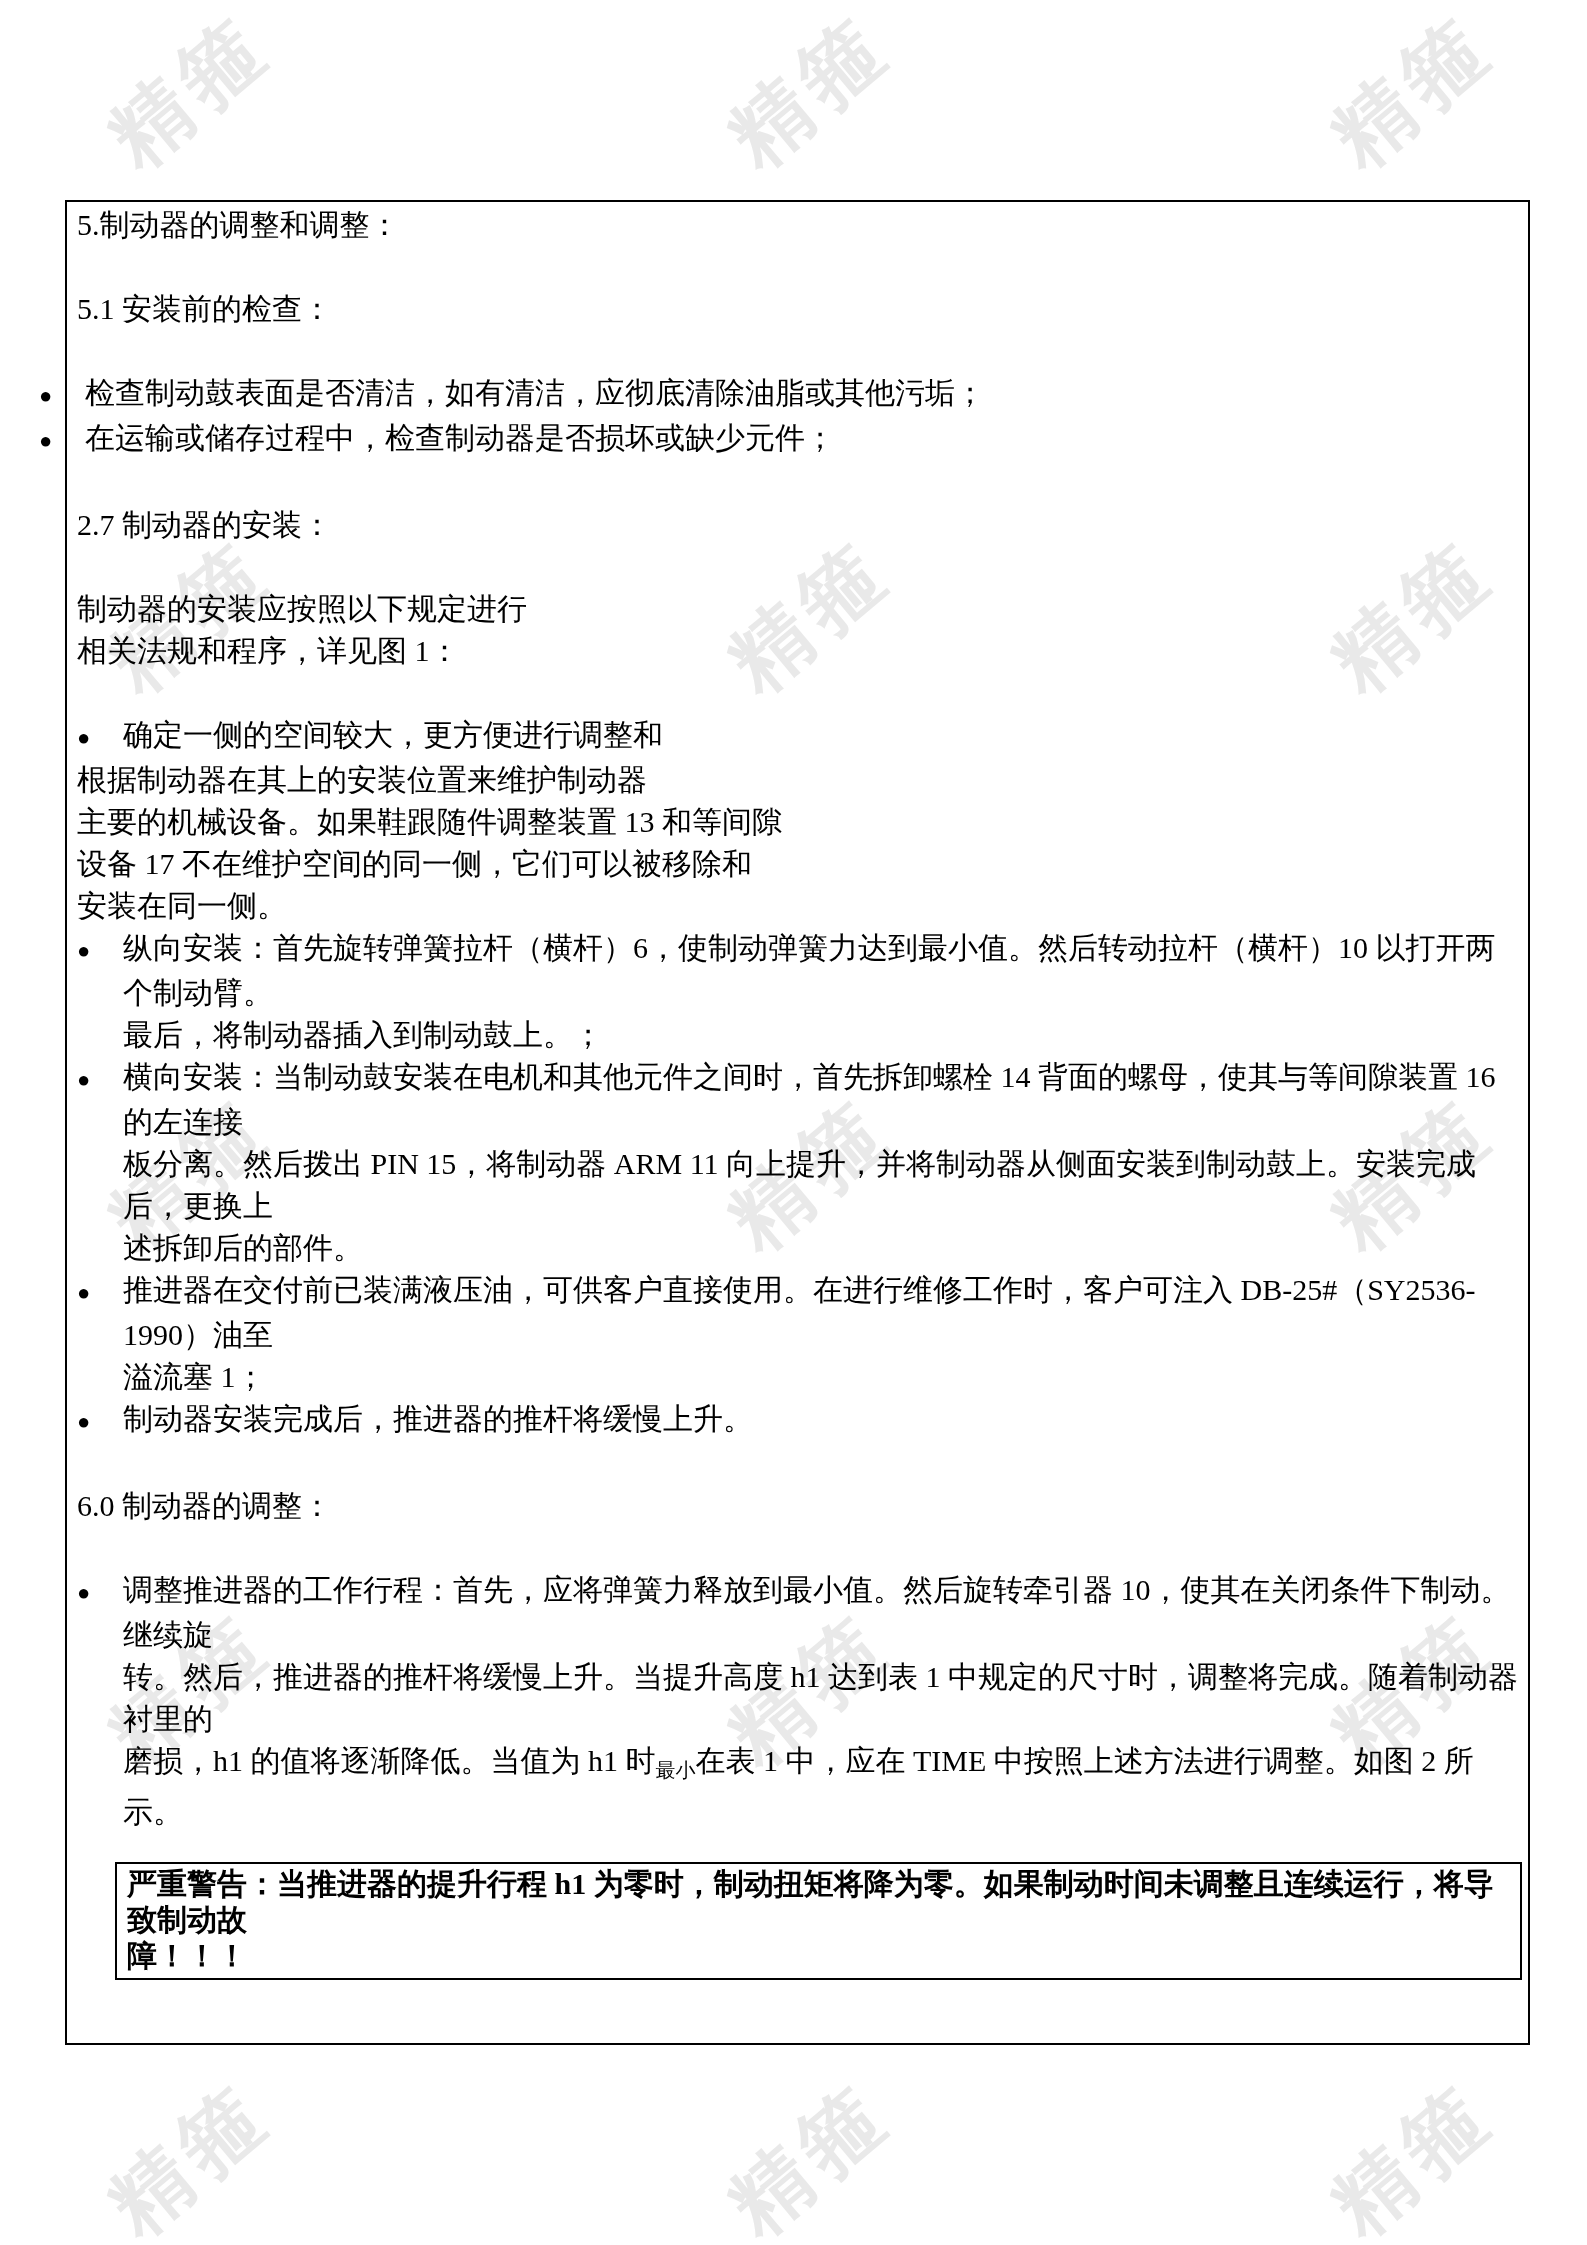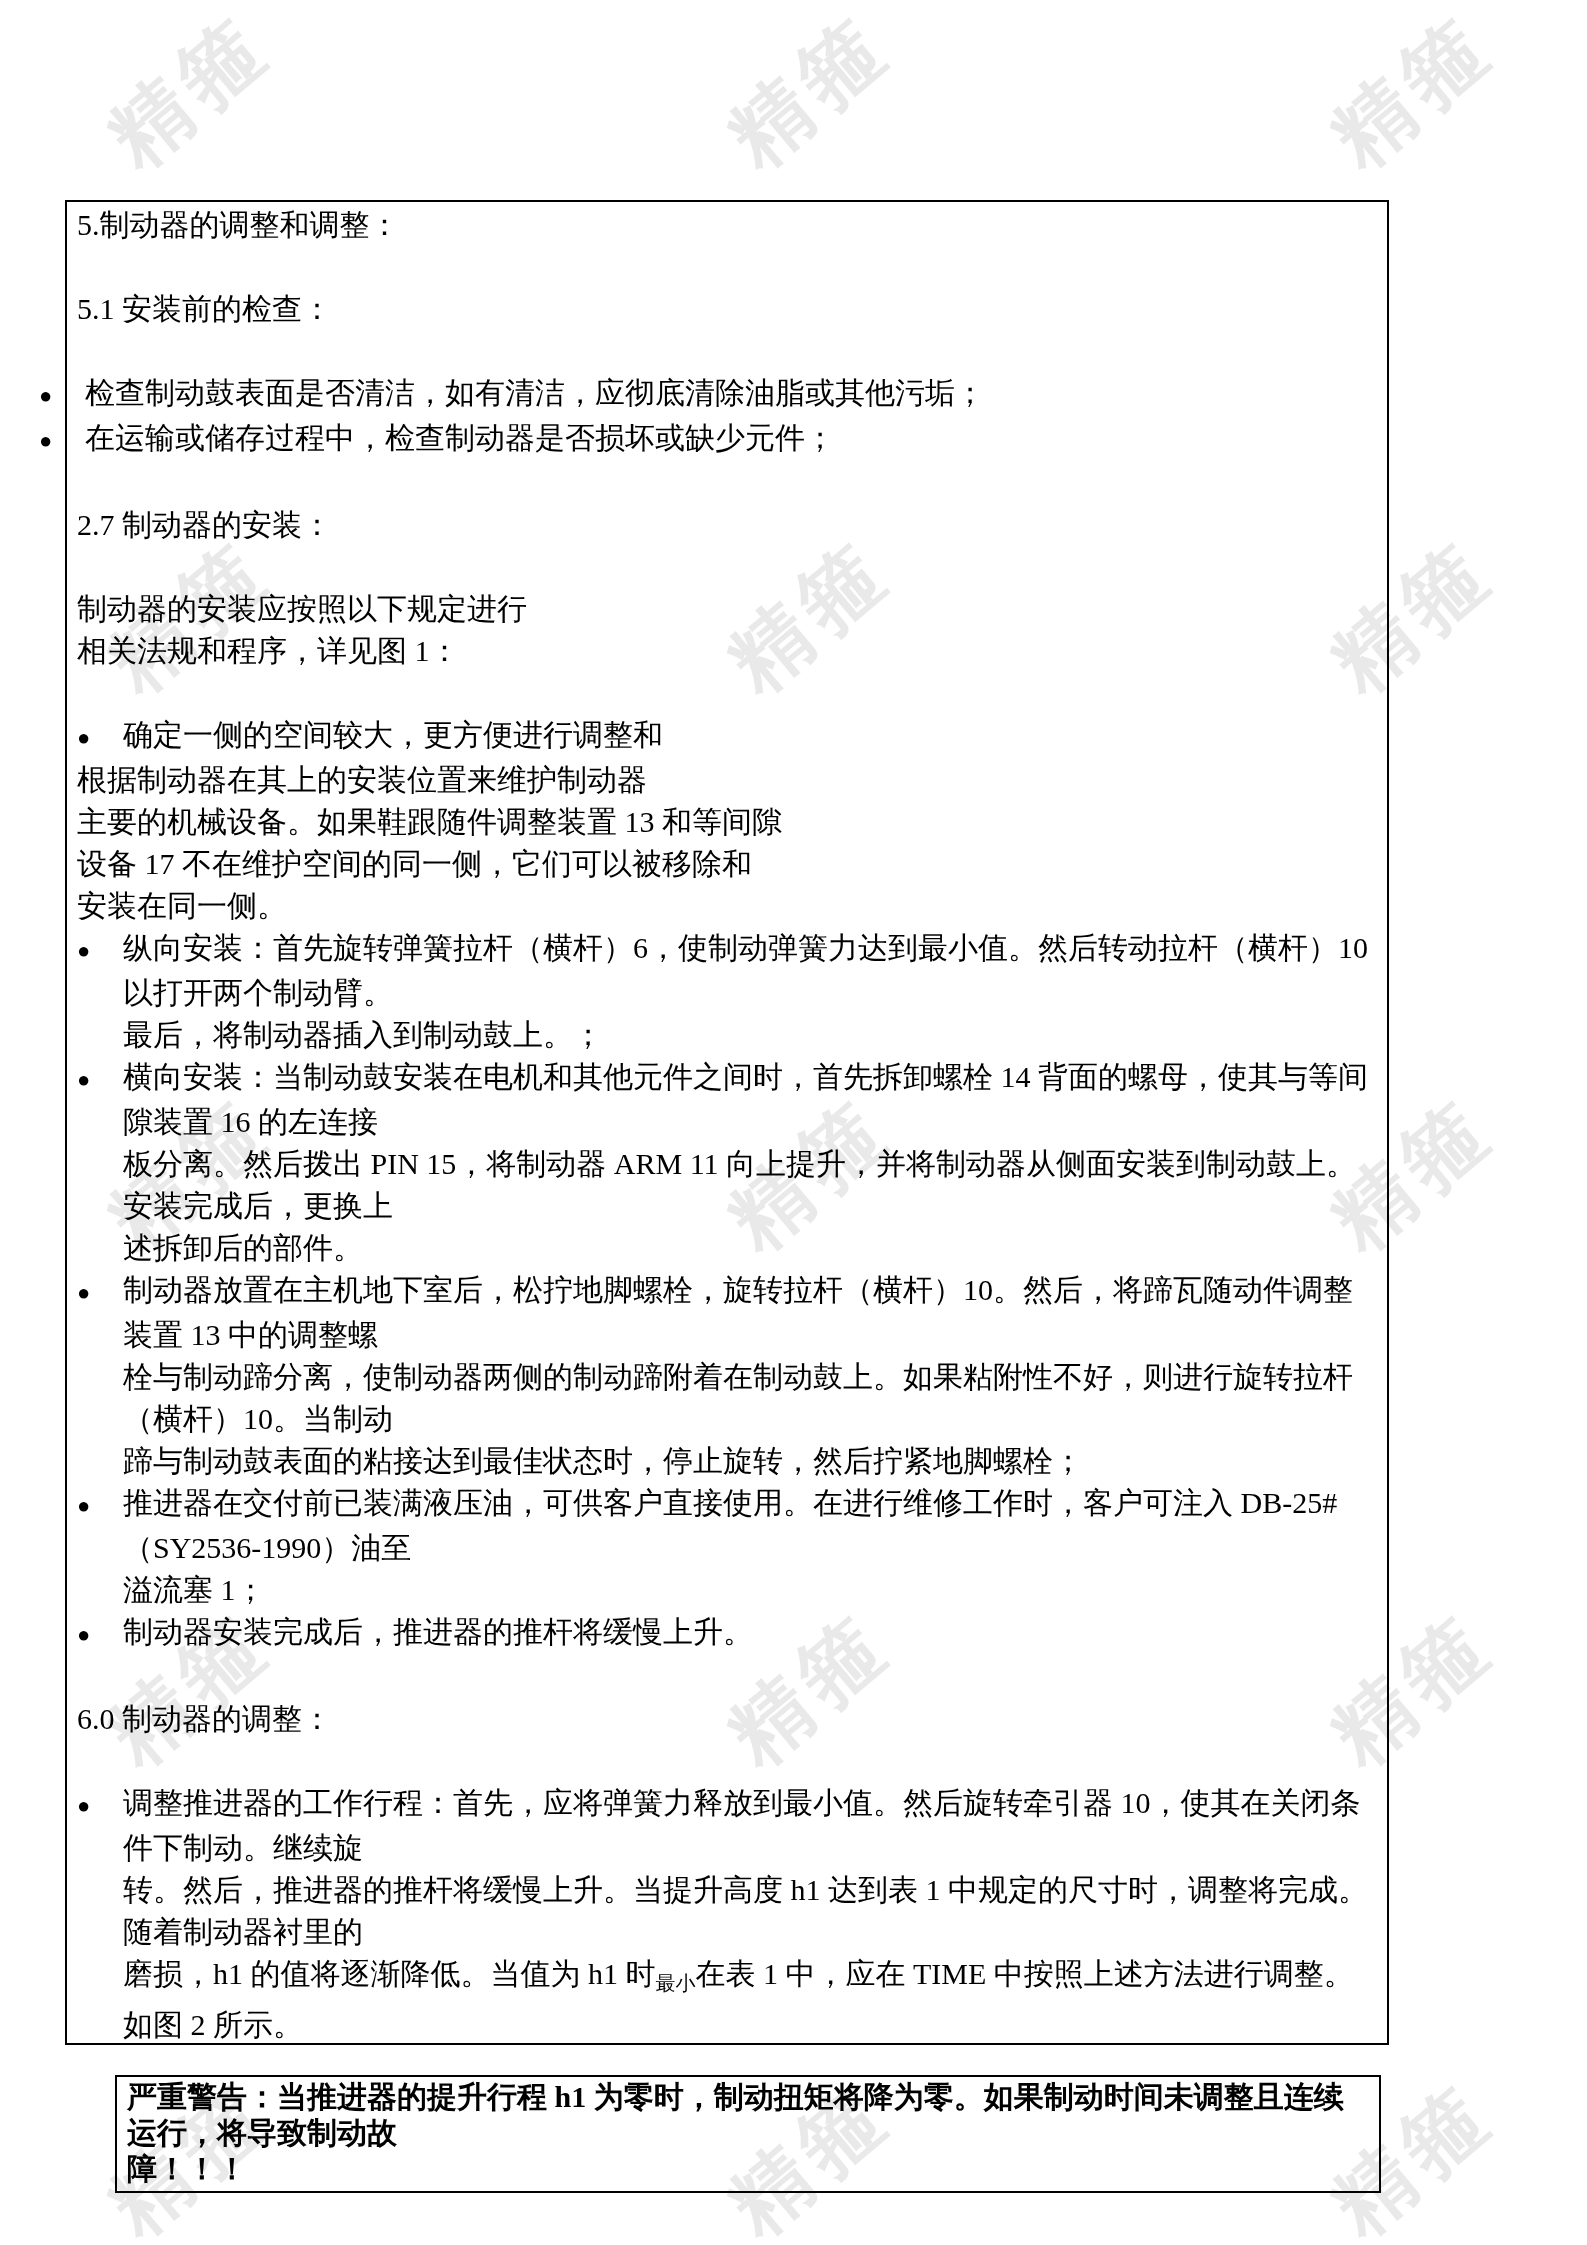--- a/index.html
+++ b/index.html
@@ -20,21 +20,21 @@
     font-family:"DejaVu Sans","Liberation Sans",sans-serif;
     font-weight:bold;
     white-space:nowrap;
     user-select:none;
   }
   
   .doc-box{
     position:absolute;
     left:65px;
     top:200px;
-    width:1324px;
+    width:1465px;
     height:1845px;
     border:2px solid #000000;
     box-sizing:border-box;
     padding:2px 6px 0 10px;
     z-index:1;
     font-size:30px;
     line-height:42px;
   }
   .para{white-space:pre-line;}
   .gap-top{margin-top:42px;}
@@ -121,23 +121,20 @@
 主要的机械设备。如果鞋跟随件调整装置 13 和等间隙
 设备 17 不在维护空间的同一侧，它们可以被移除和
 安装在同一侧。</span></div>
 
     <div>
       <div class="li"><span class="bullet">●</span><span>纵向安装：首先旋转弹簧拉杆（横杆）6，使制动弹簧力达到最小值。然后转动拉杆（横杆）10 以打开两个制动臂。
 最后，将制动器插入到制动鼓上。；</span></div>
       <div class="li"><span class="bullet">●</span><span>横向安装：当制动鼓安装在电机和其他元件之间时，首先拆卸螺栓 14 背面的螺母，使其与等间隙装置 16 的左连接
 板分离。然后拨出 PIN 15，将制动器 ARM 11 向上提升，并将制动器从侧面安装到制动鼓上。安装完成后，更换上
 述拆卸后的部件。</span></div>
-      <div class="li"><span class="bullet">●</span><span>制动器放置在主机地下室后，松拧地脚螺栓，旋转拉杆（横杆）10。然后，将蹄瓦随动件调整装置 13 中的调整螺
-栓与制动蹄分离，使制动器两侧的制动蹄附着在制动鼓上。如果粘附性不好，则进行旋转拉杆（横杆）10。当制动
-蹄与制动鼓表面的粘接达到最佳状态时，停止旋转，然后拧紧地脚螺栓；</span></div>
       <div class="li"><span class="bullet">●</span><span>推进器在交付前已装满液压油，可供客户直接使用。在进行维修工作时，客户可注入 DB-25#（SY2536-1990）油至
 溢流塞 1；</span></div>
       <div class="li"><span class="bullet">●</span><span>制动器安装完成后，推进器的推杆将缓慢上升。</span></div>
     </div>
 
     <div class="para gap-top">6.0 制动器的调整：</div>
 
     <div class="li gap-top"><span class="bullet">●</span><span>调整推进器的工作行程：首先，应将弹簧力释放到最小值。然后旋转牵引器 10，使其在关闭条件下制动。继续旋
 转。然后，推进器的推杆将缓慢上升。当提升高度 h1 达到表 1 中规定的尺寸时，调整将完成。随着制动器衬里的
 磨损，h1 的值将逐渐降低。当值为 h1 时</span><span class="sub">最小</span><span>在表 1 中，应在 TIME 中按照上述方法进行调整。如图 2 所示。</span></div>

